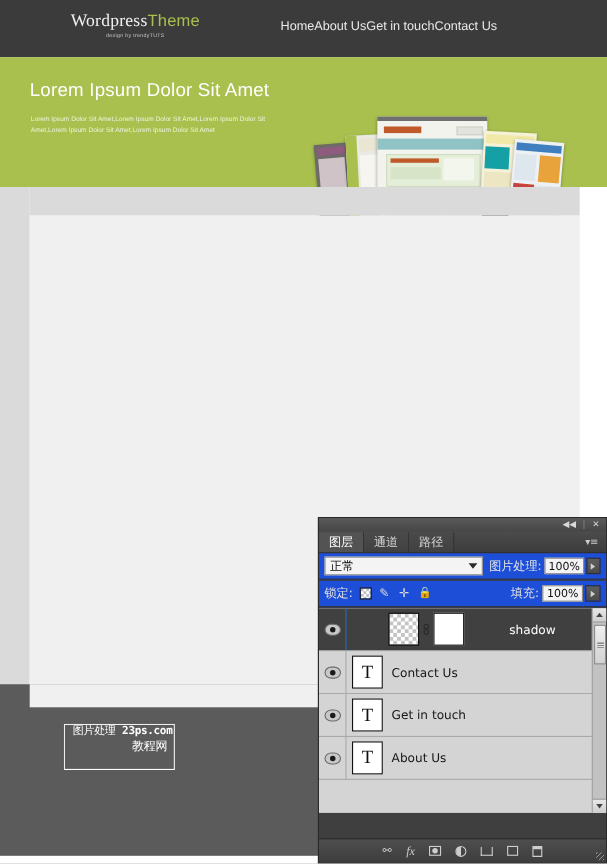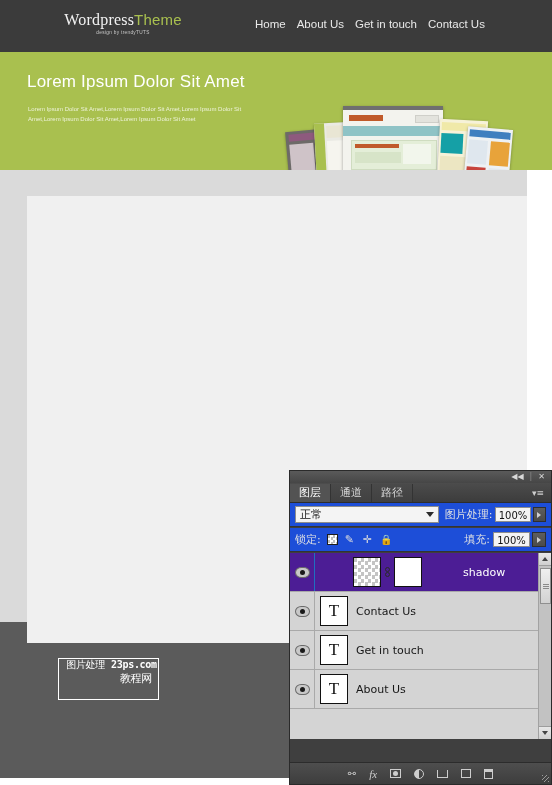--- a/index.html
+++ b/index.html
@@ -11,21 +11,21 @@
 
   
   #site{position:absolute;left:0;top:0;width:552px;height:694px;}
 
   .topbar{position:absolute;left:0;top:0;width:552px;height:52px;background:#3b3b3b;}
   .logo{position:absolute;left:58px;top:12px;width:130px;text-align:center;line-height:1;}
   .logo .l1{font-family:"Liberation Serif","DejaVu Serif",serif;font-size:16px;color:#f2f2f2;letter-spacing:.2px;}
   .logo .l1 em{font-style:normal;font-family:"Liberation Sans",sans-serif;color:#a9c04f;font-size:15px;}
   .logo .l2{margin-top:3px;font-size:4.5px;color:#c9c9c9;letter-spacing:.3px;transform:scale(1.05);}
 
-  .nav{position:absolute;left:255px;top:18px;display:flex;gap:11px;}
+  .nav{position:absolute;left:255px;top:18px;display:flex;}
   .nav a{font-size:11.5px;color:#e9e9e9;text-decoration:none;white-space:nowrap;}
 
   .hero{position:absolute;left:0;top:52px;width:552px;height:118px;background:#a9c04f;}
   .hero h1{position:absolute;left:27px;top:20px;margin:0;font-size:17px;font-weight:normal;color:#ffffff;letter-spacing:.2px;}
   .hero p{position:absolute;left:28px;top:53px;margin:0;width:230px;font-size:6px;line-height:9.5px;color:#edf2d8;}
 
   
   .fan{position:absolute;left:285px;top:50px;width:228px;height:120px;}
   .fan .sh{position:absolute;background:#fff;box-shadow:0 1px 3px rgba(0,0,0,.35);overflow:hidden;}
   .fan .t1{left:3px;top:28px;width:46px;height:68px;transform:rotate(-5deg);background:#6d6a68;}
@@ -91,21 +91,21 @@
   .lockicons{display:flex;align-items:center;gap:7px;margin-left:6px;}
   .lockicons .ic{width:11px;height:11px;display:block;}
   .chk{background:
       conic-gradient(#ffffff 0 25%,#bdbdbd 0 50%,#ffffff 0 75%,#bdbdbd 0);
       background-size:5px 5px;border:1px solid #1d1d1d;box-sizing:border-box;}
 
   
   .ps-list{position:absolute;left:0;top:82px;width:100%;height:186px;background:#d4d4d4;overflow:hidden;}
   .layer{position:relative;height:39px;display:flex;align-items:center;
       border-bottom:1px solid #a9a9a9;background:#d4d4d4;box-sizing:border-box;}
-  .layer.sel{background:#4c1d95;gap:33px;}
+  .layer.sel{background:#404040;gap:33px;}
   .eye-cell{width:25px;height:100%;display:flex;align-items:center;justify-content:center;
       border-right:1px solid #a9a9a9;box-sizing:border-box;}
   .layer.sel .eye-cell{border-right:1px solid #1f6fc0;}
   .eye{width:15px;height:11px;background:#c8c8c8;border:1px solid #6a6a6a;border-radius:50% / 60%;
       display:flex;align-items:center;justify-content:center;box-sizing:border-box;}
   .eye b{width:5px;height:5px;border-radius:50%;background:#1a1a1a;display:block;}
   .thumbs{display:flex;align-items:center;gap:3px;padding-left:5px;}
   .thumb{width:28px;height:30px;border:1px solid #111;box-sizing:border-box;background:#fff;}
   .thumb.checker{background:
       conic-gradient(#ffffff 0 25%,#c4c4c4 0 50%,#ffffff 0 75%,#c4c4c4 0);

